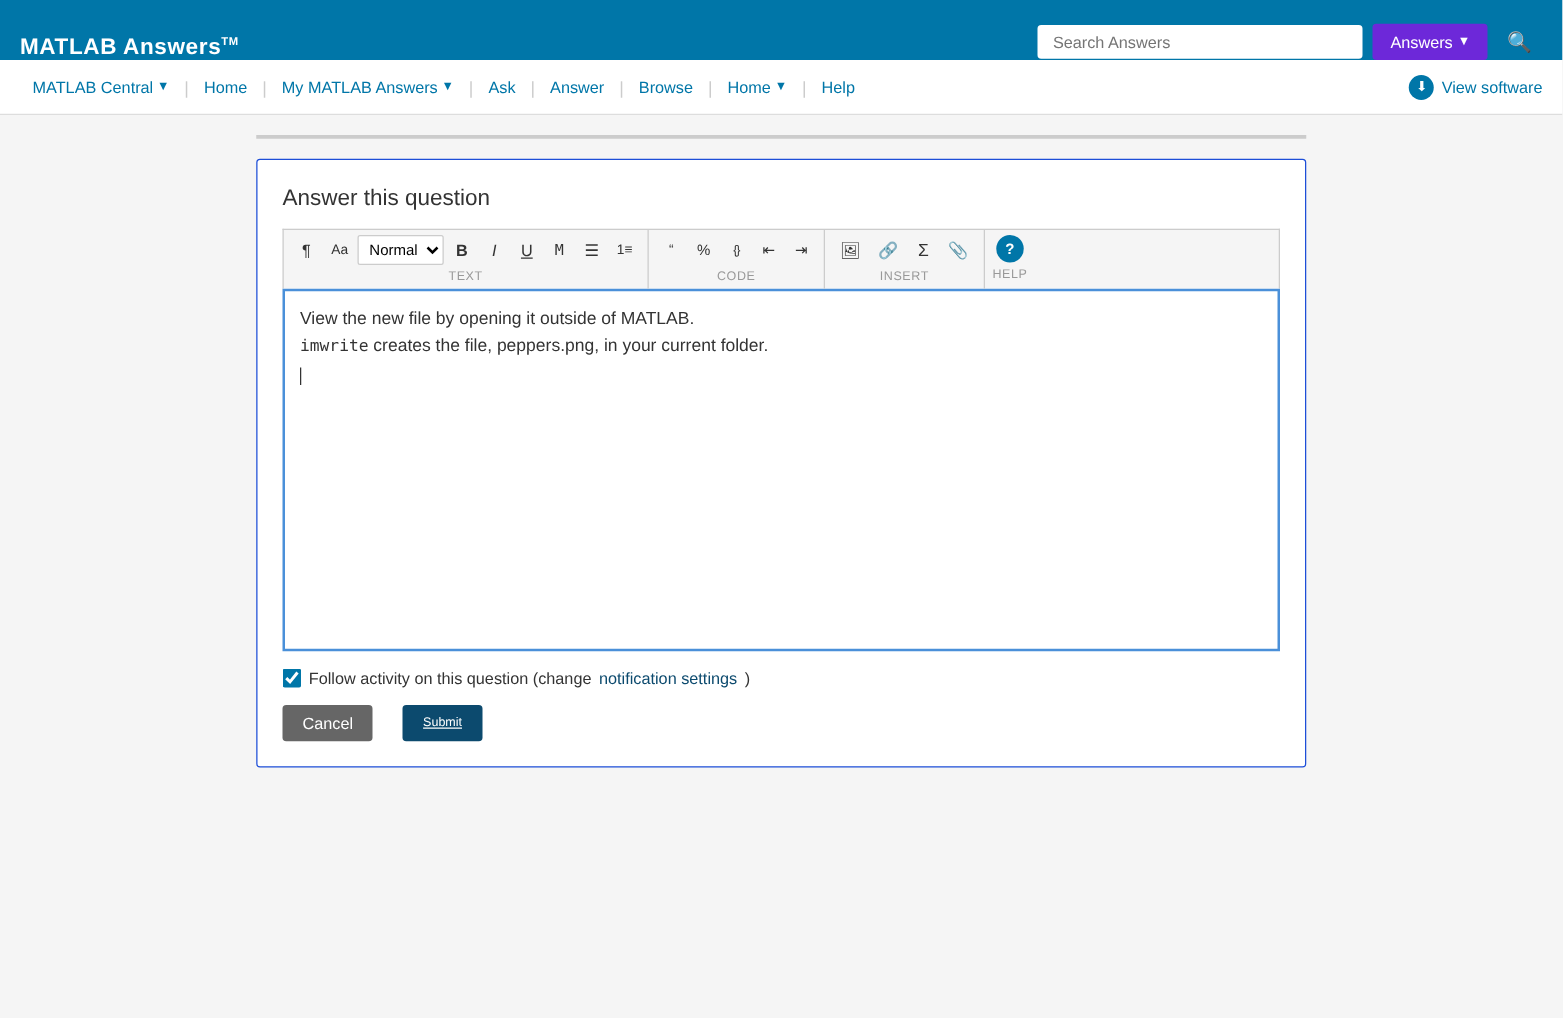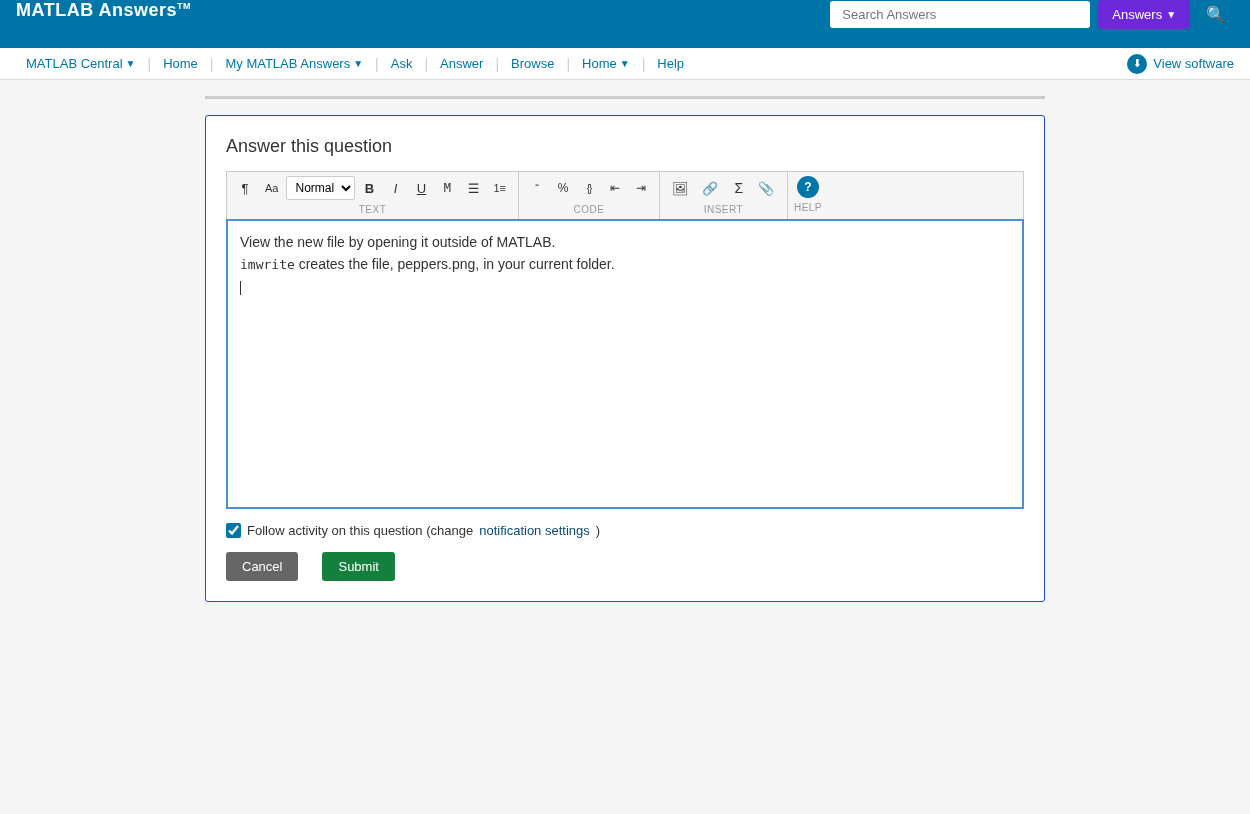--- a/index.html
+++ b/index.html
@@ -3,21 +3,21 @@
   <meta charset="utf-8">
   <style>
     * { box-sizing: border-box; margin: 0; padding: 0; }
     body { font-family: Arial, sans-serif; font-size: 14px; background: #f5f5f5; }
 
     
     .top-bar {
       background: #0076a8;
       height: 48px;
       display: flex;
-      align-items: flex-start;
+      align-items: flex-end;
       padding: 0 16px;
       justify-content: space-between;
     }
     .top-bar-left { display: flex; align-items: center; }
     .logo { color: white; font-size: 18px; font-weight: bold; letter-spacing: 0.5px; }
     .logo sup { font-size: 9px; vertical-align: super; }
     .top-bar-right { display: flex; align-items: center; gap: 8px; }
     .search-box {
       background: white;
       border: none;
@@ -46,21 +46,21 @@
       color: white;
       font-size: 16px;
       cursor: pointer;
       padding: 4px 8px;
     }
 
     
     .nav-bar {
       background: white;
       border-bottom: 1px solid #ddd;
-      height: 32px;
+      height: 44px;
       display: flex;
       align-items: center;
       padding: 0 16px;
       justify-content: space-between;
     }
     .nav-links { display: flex; align-items: center; gap: 0; }
     .nav-link {
       color: #0076a8;
       text-decoration: none;
       padding: 12px 10px;
@@ -215,27 +215,28 @@
     .btn-cancel {
       background: #666;
       color: white;
       border: none;
       padding: 7px 16px;
       border-radius: 3px;
       font-size: 13px;
       cursor: pointer;
     }
     .btn-submit {
-      background: #15803d;
+      background: #0c4a6e;
       color: white;
       border: none;
       padding: 7px 16px;
       border-radius: 3px;
-      font-size: 13px;
-      cursor: pointer;
+      font-size: 10px;
+      cursor: pointer;
+      text-decoration: underline;
     }
 
     .caret { display: inline-block; width: 1px; height: 14px; background: #333; vertical-align: text-bottom; animation: blink 1s step-end infinite; }
     @keyframes blink { 0%, 100% { opacity: 1; } 50% { opacity: 0; } }
 
     .dropdown-arrow { font-size: 10px; }
   </style>
 </head>
 <body>
 

